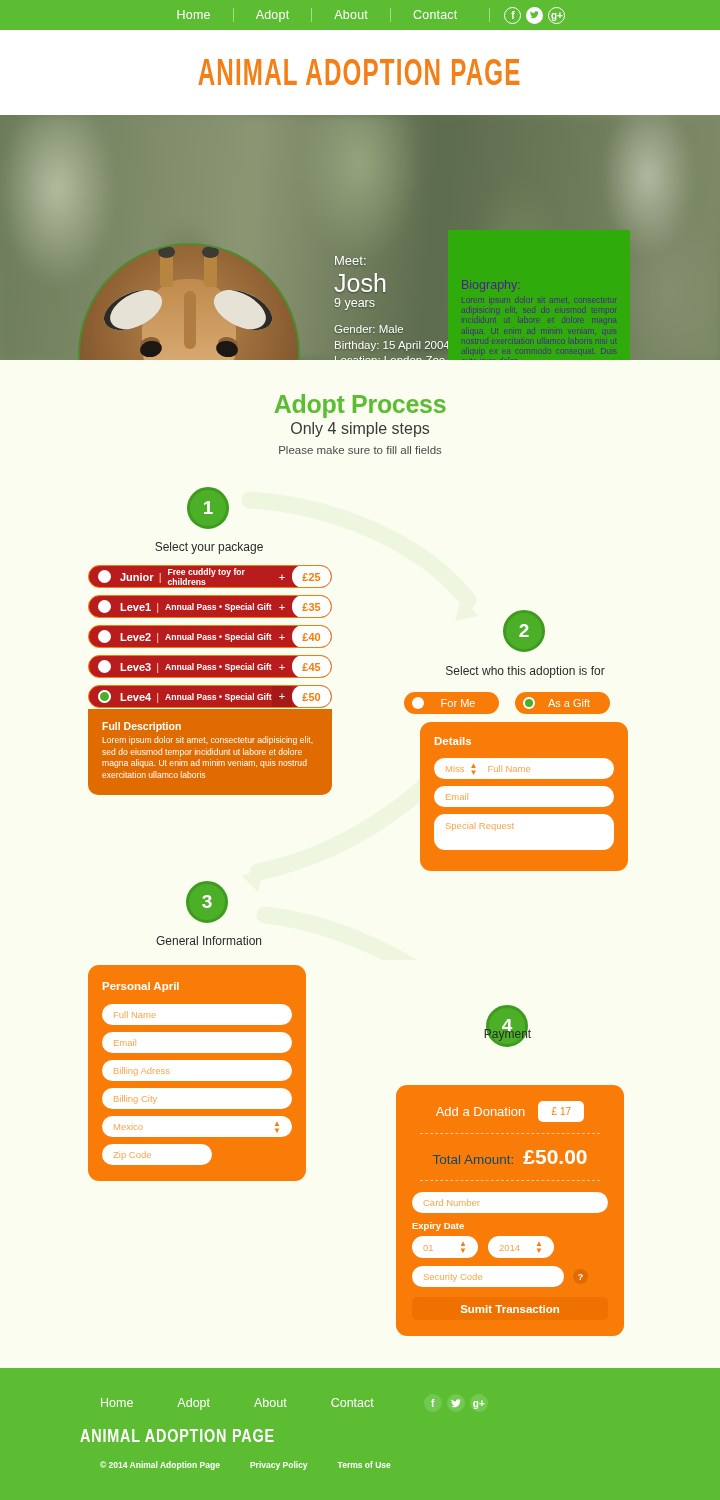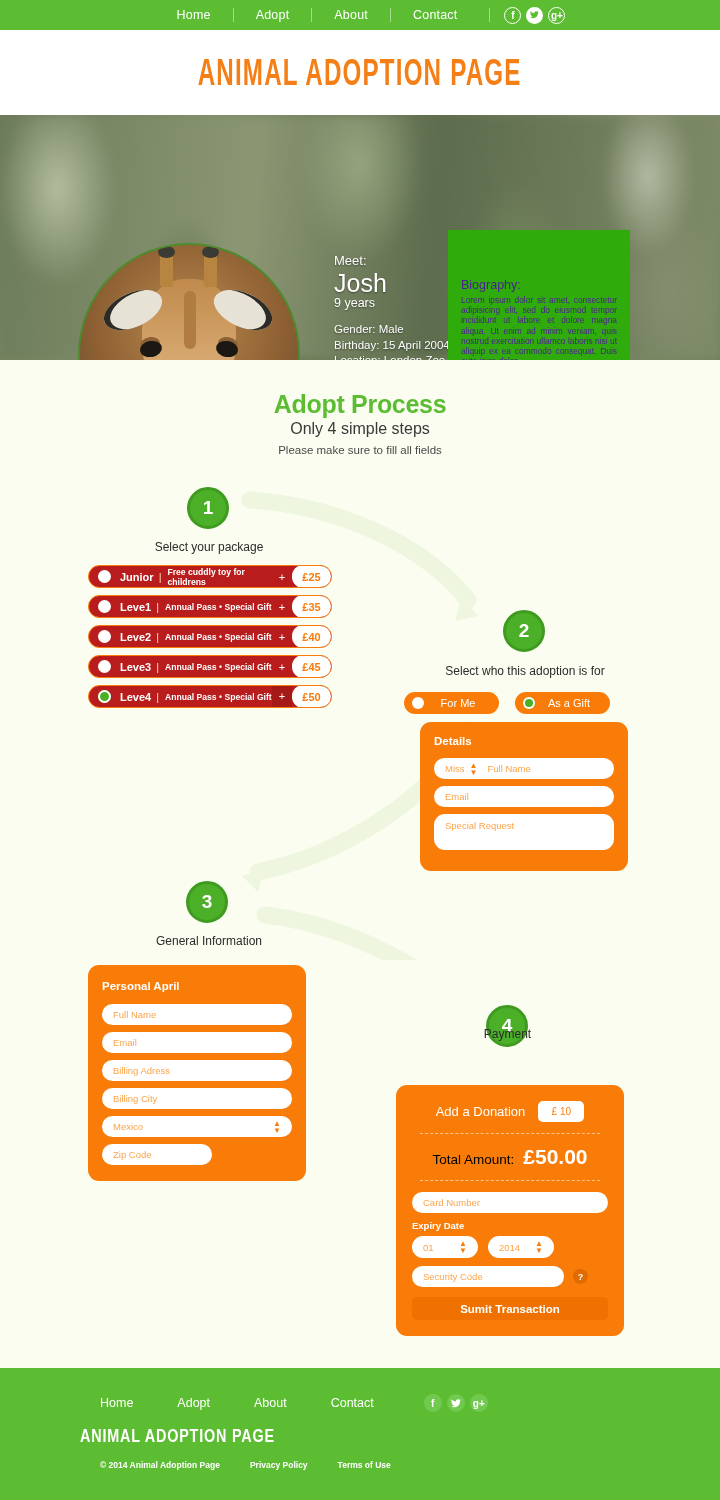--- a/index.html
+++ b/index.html
@@ -221,21 +221,21 @@
   
   .pay-top { display: flex; align-items: center; justify-content: center; gap: 13px; }
   .pay-don-lbl { color: #ffffff; font-size: 13px; }
   .pay-don-box {
     width: 46px; height: 21px; background: #ffffff; border-radius: 5px;
     color: #f97c08; font-size: 10px;
     display: flex; align-items: center; justify-content: center;
   }
   .pay-divider { border-top: 1px dashed rgba(255,255,255,.55); margin: 11px 8px; }
   .pay-total { display: flex; align-items: baseline; justify-content: center; gap: 9px; }
-  .pay-total-lbl { color: #000000; font-size: 13.5px; }
+  .pay-total-lbl { color: #0c4a6e; font-size: 13.5px; }
   .pay-total-val { color: #ffffff; font-size: 21px; font-weight: bold; }
   .pay-exp-lbl { color: #ffffff; font-size: 9.5px; font-weight: bold; margin: 4px 0 5px; }
   .pay-row { display: flex; gap: 10px; }
   .pay-row .sel-wrap { width: 66px; }
   .pay-row .sel-wrap select { height: 22px; }
   .sec-row { display: flex; align-items: center; gap: 9px; margin-top: 1px; }
   .sec-row .fld { margin-bottom: 0; width: 152px; }
   .help-ico {
     width: 15px; height: 15px; border-radius: 50%; background: #e06b00;
     color: #ffffff; font-size: 9px; font-weight: bold;
@@ -388,20 +388,24 @@
   </div>
   <div class="pkg-row sel">
     <div class="pkg-radio on"></div>
     <span class="pkg-name">Leve4</span>
     <span class="pkg-pipe">|</span>
     <span class="pkg-desc">Annual Pass • Special Gift</span>
     <span class="pkg-plus">+</span>
     <span class="pkg-price">£50</span>
   </div>
 
+  <div class="pkg-expand">
+    <h4>Full Description</h4>
+    <p>Lorem ipsum dolor sit amet, consectetur adipisicing elit, sed do eiusmod tempor incididunt ut labore et dolore magna aliqua. Ut enim ad minim veniam, quis nostrud exercitation ullamco laboris</p>
+  </div>
 </div>
 
 <div class="toggle-row">
   <div class="toggle-btn">
     <div class="pkg-radio"></div>
     <span>For Me</span>
   </div>
   <div class="toggle-btn">
     <div class="pkg-radio on"></div>
     <span>As a Gift</span>
@@ -430,21 +434,21 @@
       <option>Mexico</option>
     </select>
     <span class="sel-arrow">▲<br>▼</span>
   </div>
   <input class="fld" type="text" style="width: 110px; margin-bottom: 0px;" placeholder="Zip Code">
 </div>
 
 <div class="panel" style="left:396px; top:1085px; width:228px; padding:16px 16px 16px;">
   <div class="pay-top">
     <span class="pay-don-lbl">Add a Donation</span>
-    <span class="pay-don-box">£ 10</span>
+    <span class="pay-don-box">£ 17</span>
   </div>
   <div class="pay-divider"></div>
   <div class="pay-total">
     <span class="pay-total-lbl">Total Amount:</span>
     <span class="pay-total-val">£50.00</span>
   </div>
   <div class="pay-divider"></div>
   <input class="fld" type="text" placeholder="Card Number" style="">
   <div class="pay-exp-lbl">Expiry Date</div>
   <div class="pay-row">

